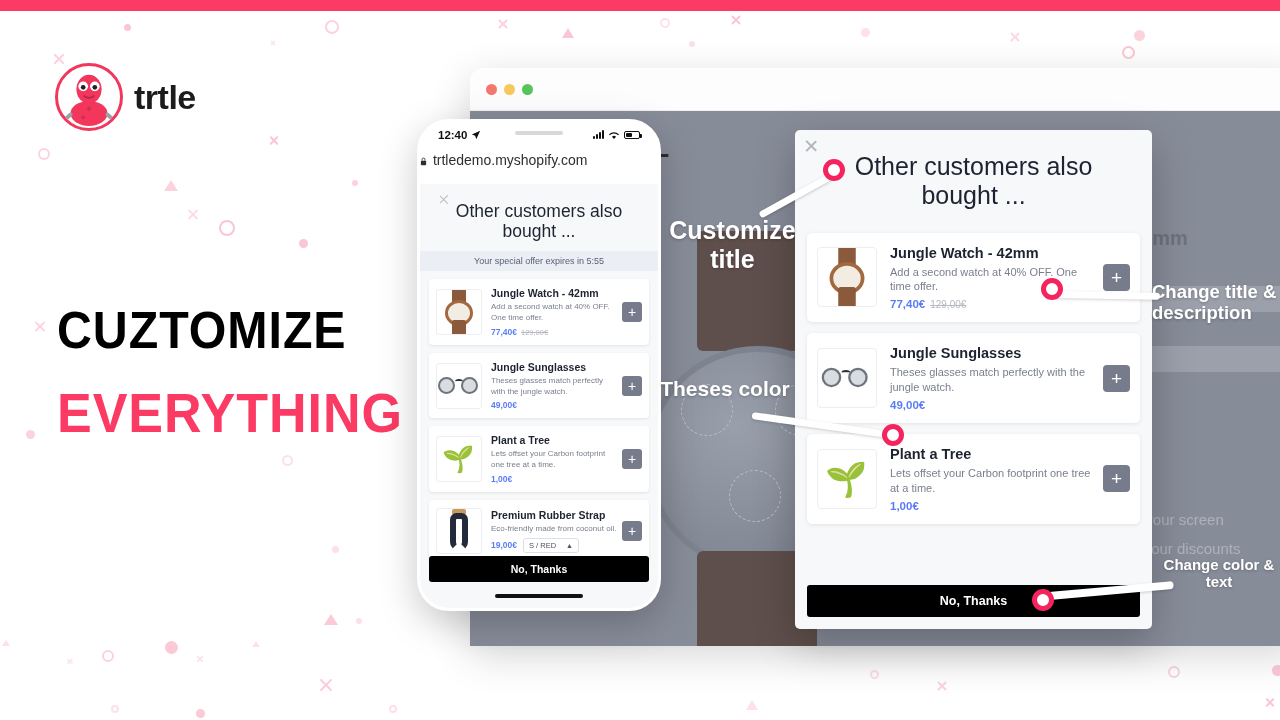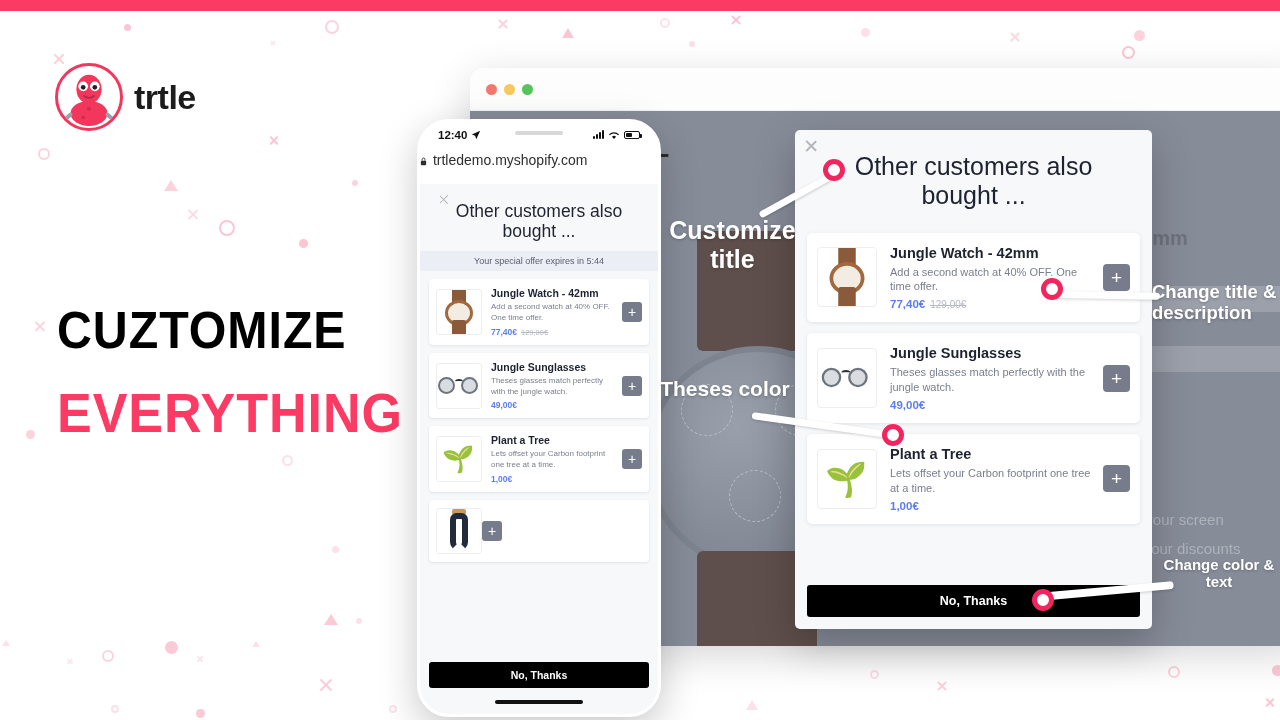--- a/index.html
+++ b/index.html
@@ -77,21 +77,21 @@
   .card-title { font-size:14.5px; color:#1d2330; font-weight:600; margin-bottom:4px; }
   .card-desc { font-size:11px; color:#797f8c; line-height:1.35; margin-bottom:4px; }
   .card-price { font-size:11.5px; color:#5b7cf6; font-weight:600; }
   .card-old { color:#b5b9c2; text-decoration:line-through; font-weight:400; margin-left:5px; font-size:10px;}
   .add-btn { width:27px; height:27px; flex:0 0 27px; background:#767c8b; border-radius:4px; color:#fff;
      display:flex; align-items:center; justify-content:center; font-size:19px; line-height:1; }
   .modal-footer { position:absolute; left:12px; right:12px; bottom:12px; height:32px; background:#000;
      color:#fff; border-radius:3px; display:flex; align-items:center; justify-content:center; font-size:12.5px; font-weight:600; }
 
   
-  .phone { position:absolute; left:417px; top:119px; width:244px; height:598px;
+  .phone { position:absolute; left:417px; top:119px; width:244px; height:492px;
      background:#fff; border-radius:32px; box-shadow:0 12px 38px rgba(0,0,0,.22); z-index:25; overflow:hidden;
      border:3px solid #fff; }
   .phone-screen { position:absolute; inset:0; border-radius:29px; overflow:hidden; background:#fff; }
   .p-status { height:26px; display:flex; align-items:center; justify-content:space-between; padding:0 18px; position:relative; }
   .p-time { font-size:11.5px; font-weight:600; color:#111; }
   .p-notch { position:absolute; left:50%; top:9px; transform:translateX(-50%); width:48px; height:4px; background:#d8d8d8; border-radius:3px; }
   .p-icons { display:flex; align-items:center; gap:4px; }
   .p-url { text-align:left; font-size:14px; color:#2e2e2e; padding:4px 0 7px; }
   .p-sheet { background:#f7f8fa; position:absolute; left:0; right:0; top:62px; bottom:0; }
   .p-close { position:absolute; left:18px; top:10px; width:11px; height:11px; color:#b3b6bc; }
@@ -288,21 +288,21 @@
         <svg width="7" height="9" viewBox="0 0 8 10" style="vertical-align:-1px;margin-right:2px;">
             <rect x="1" y="4" width="6" height="5.2" rx="1" fill="#2e2e2e"></rect>
             <path d="M2.4 4V2.6a1.6 1.6 0 0 1 3.2 0V4" stroke="#2e2e2e" stroke-width="1" fill="none"></path>
           </svg>
         <span>trtledemo.myshopify.com</span>
       </div>
 
       <div class="p-sheet">
         <div class="p-close"></div>
         <div class="p-title">Other customers also bought ...</div>
-        <div class="p-timer">Your special offer expires in 5:44</div>
+        <div class="p-timer">Your special offer expires in 5:55</div>
         <div class="p-list">
 
           <div class="p-card">
             <div class="p-thumb">
               <div class="watch-art">
                   <div class="bnd t"></div>
                   <div class="dial"></div>
                   <div class="bnd b"></div>
                 </div>
             </div>
@@ -342,20 +342,31 @@
             <div class="p-add">+</div>
           </div>
 
           <div class="p-card">
             <div class="p-thumb">
               <div class="strap-art">
                   <div class="buckle"></div>
                   <div class="s"></div>
                 </div>
             </div>
+            <div class="p-info">
+              <div class="p-ptitle">Premium Rubber Strap</div>
+              <div class="p-pdesc">Eco-friendly made from coconut oil.</div>
+              <div style="display:flex;align-items:center;">
+                <span class="p-pprice">19,00€</span>
+                <span class="p-variant">
+                  <span>S / RED</span>
+                  <span style="font-size:7px;margin-left:5px;">▲</span>
+                </span>
+              </div>
+            </div>
             <div class="p-add">+</div>
           </div>
 
         </div>
         <div class="p-footer">No, Thanks</div>
       </div>
       <div class="p-home"></div>
     </div>
   </div>
 

